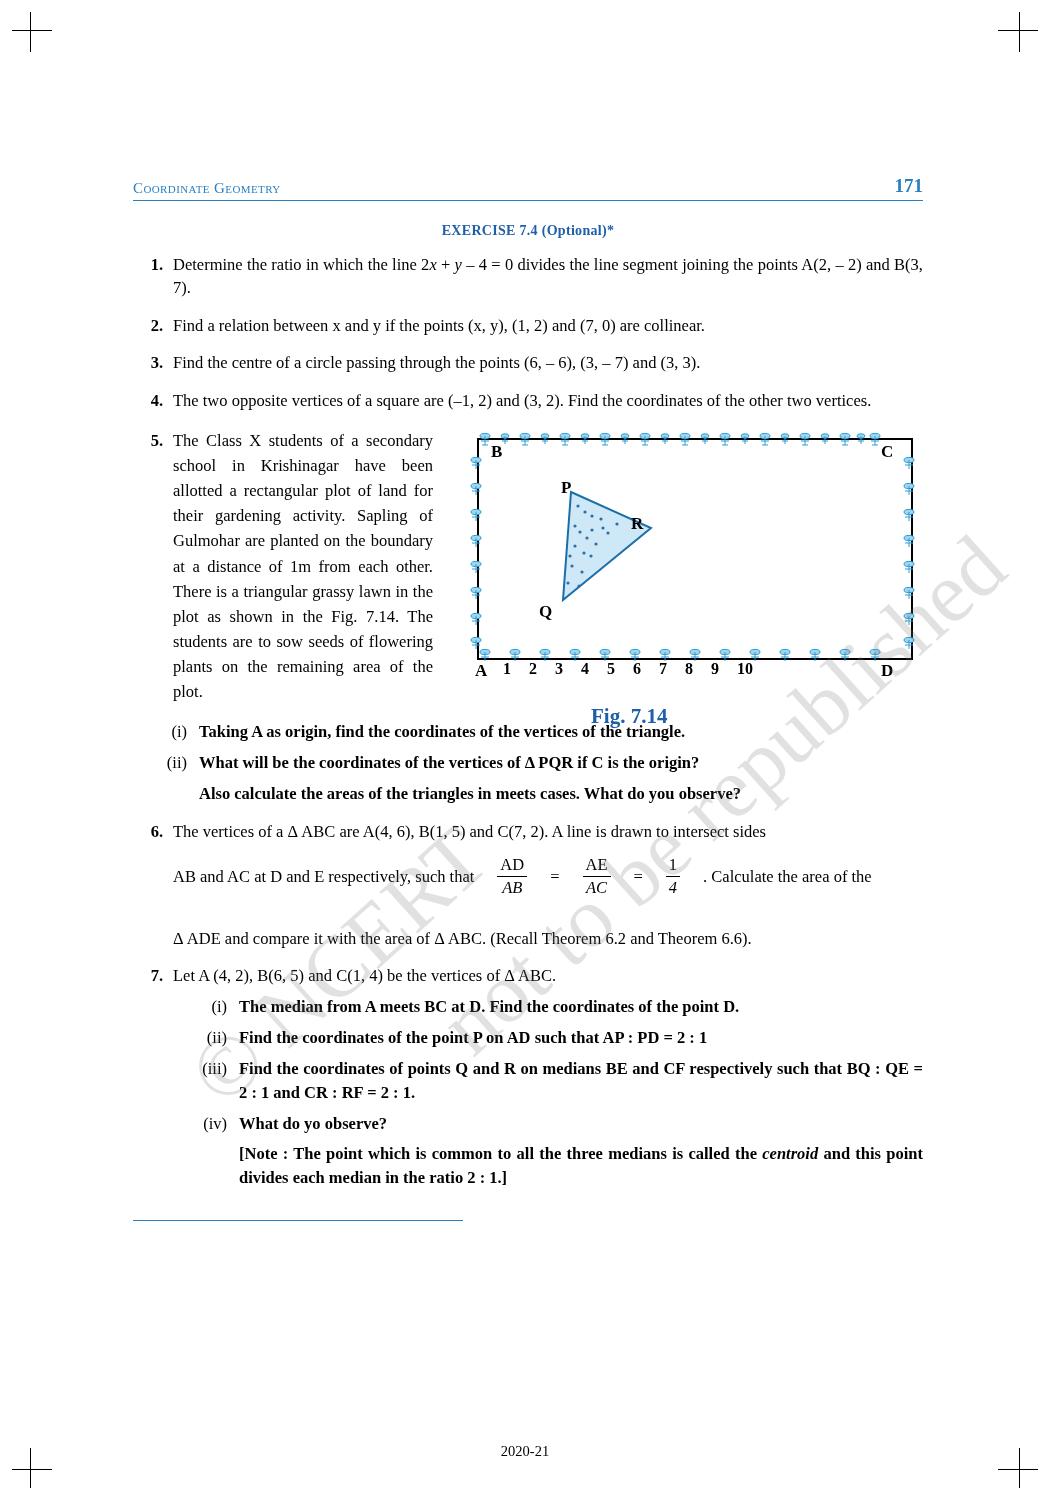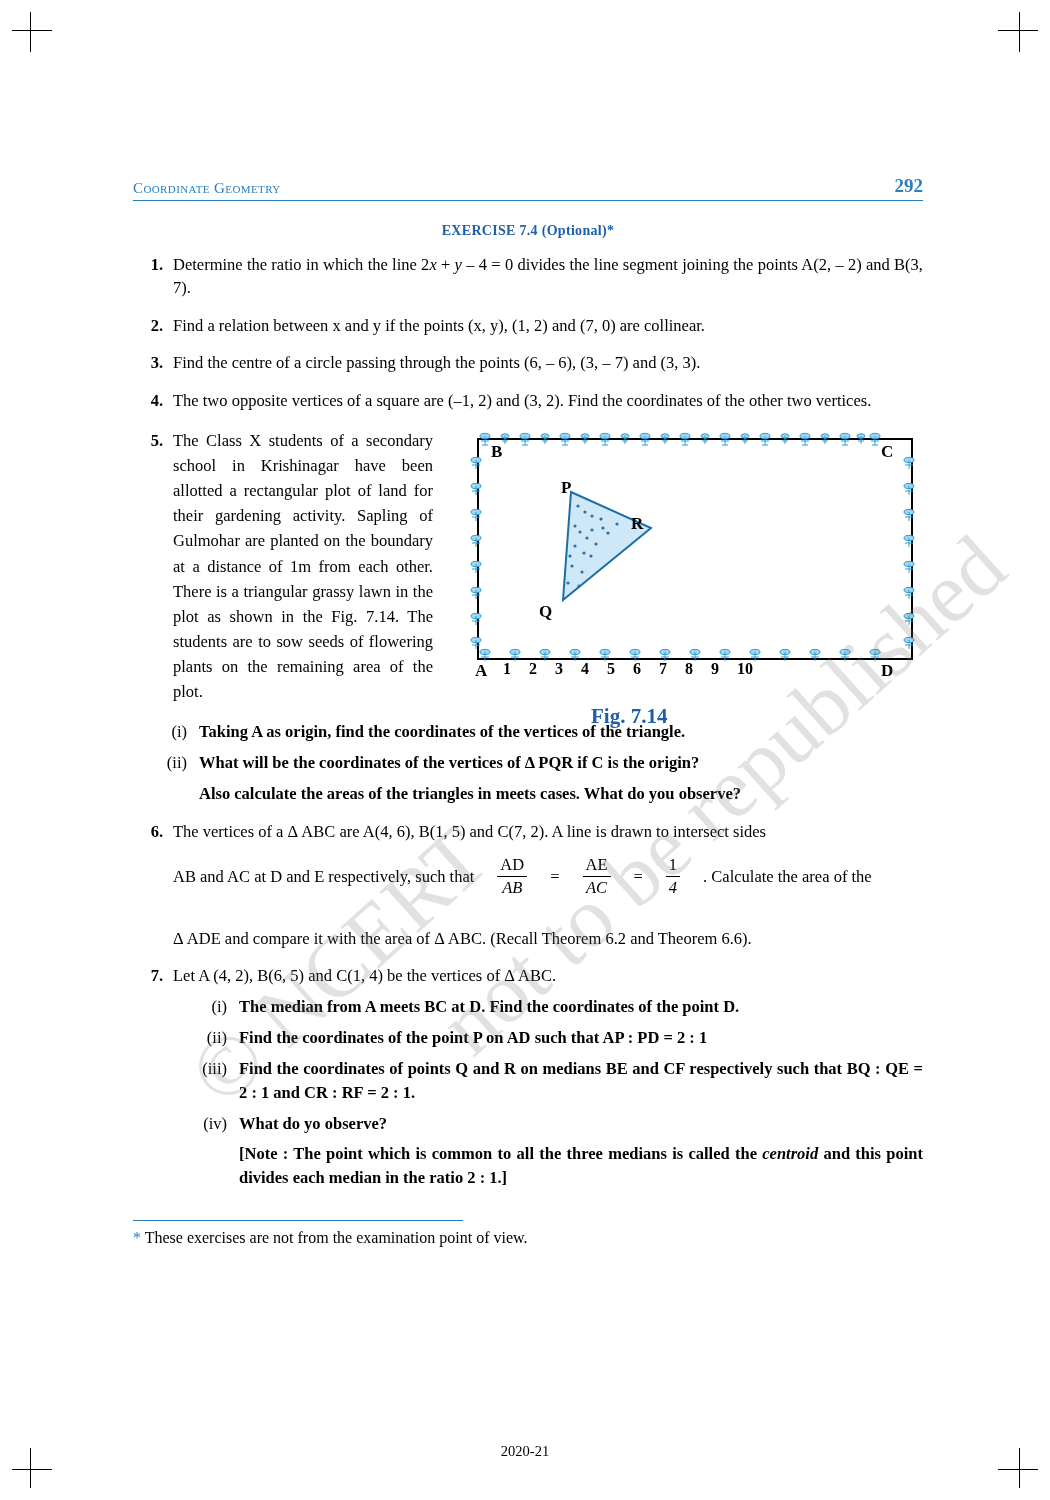--- a/index.html
+++ b/index.html
@@ -158,21 +158,21 @@
   <div class="crop h" style="left:998px; top:30px;"></div>
   <div class="crop v" style="left:30px;  top:1448px;"></div>
   <div class="crop h" style="left:12px;  top:1469px;"></div>
   <div class="crop v" style="left:1019px;top:1448px;"></div>
   <div class="crop h" style="left:998px; top:1469px;"></div>
 
   <div class="content">
 
     <div class="runhead">
       <div class="chapter">Coordinate Geometry</div>
-      <div class="pageno">292</div>
+      <div class="pageno">171</div>
     </div>
 
     <div class="ex-title">EXERCISE  7.4  (Optional)*</div>
 
     <div class="item">
       <div class="num">1.</div>
       <div class="body">
         <span>Determine the ratio in which the line 2</span><em>x</em><span> + </span><em>y</em><span> – 4 = 0 divides the line segment joining the points A(2, – 2) and B(3, 7).</span>
       </div>
     </div>
@@ -600,23 +600,20 @@
           <div class="tx">What do yo observe?</div>
         </div>
         <div class="sub">
           <div class="rn"></div>
           <div class="tx"><span>[</span><strong>Note :</strong><span> The point which is common to all the three medians is called the </span><em>centroid</em><span> and this point divides each median in the ratio 2 : 1.]</span></div>
         </div>
       </div>
     </div>
 
     <div class="footnote-rule"></div>
-    <div class="footnote">
-      <span class="star">*</span><span> These exercises are not from the examination point of view.</span>
-    </div>
   </div>
 
   <div class="pagefoot">2020-21</div>
 
   <div class="watermark">
     <div class="wm-text wm1">© NCERT</div>
     <div class="wm-text wm2">not to be republished</div>
   </div>
 
 </div>

